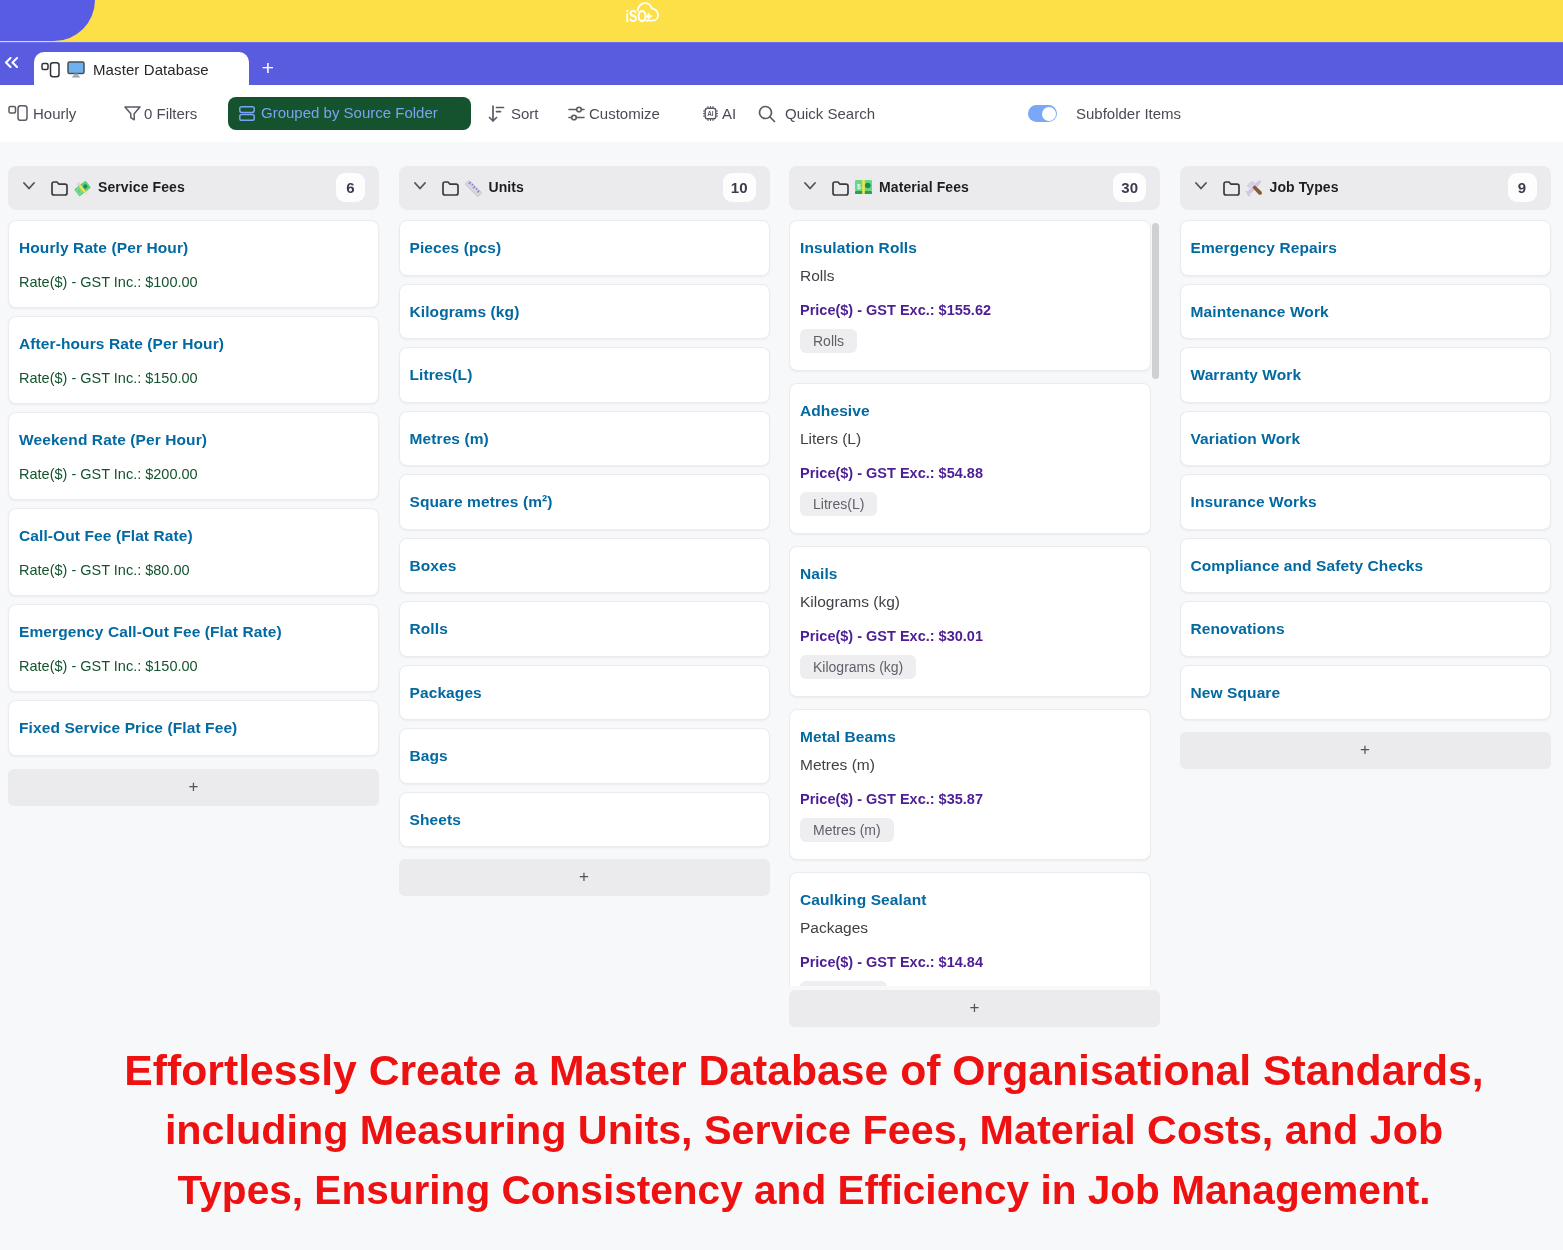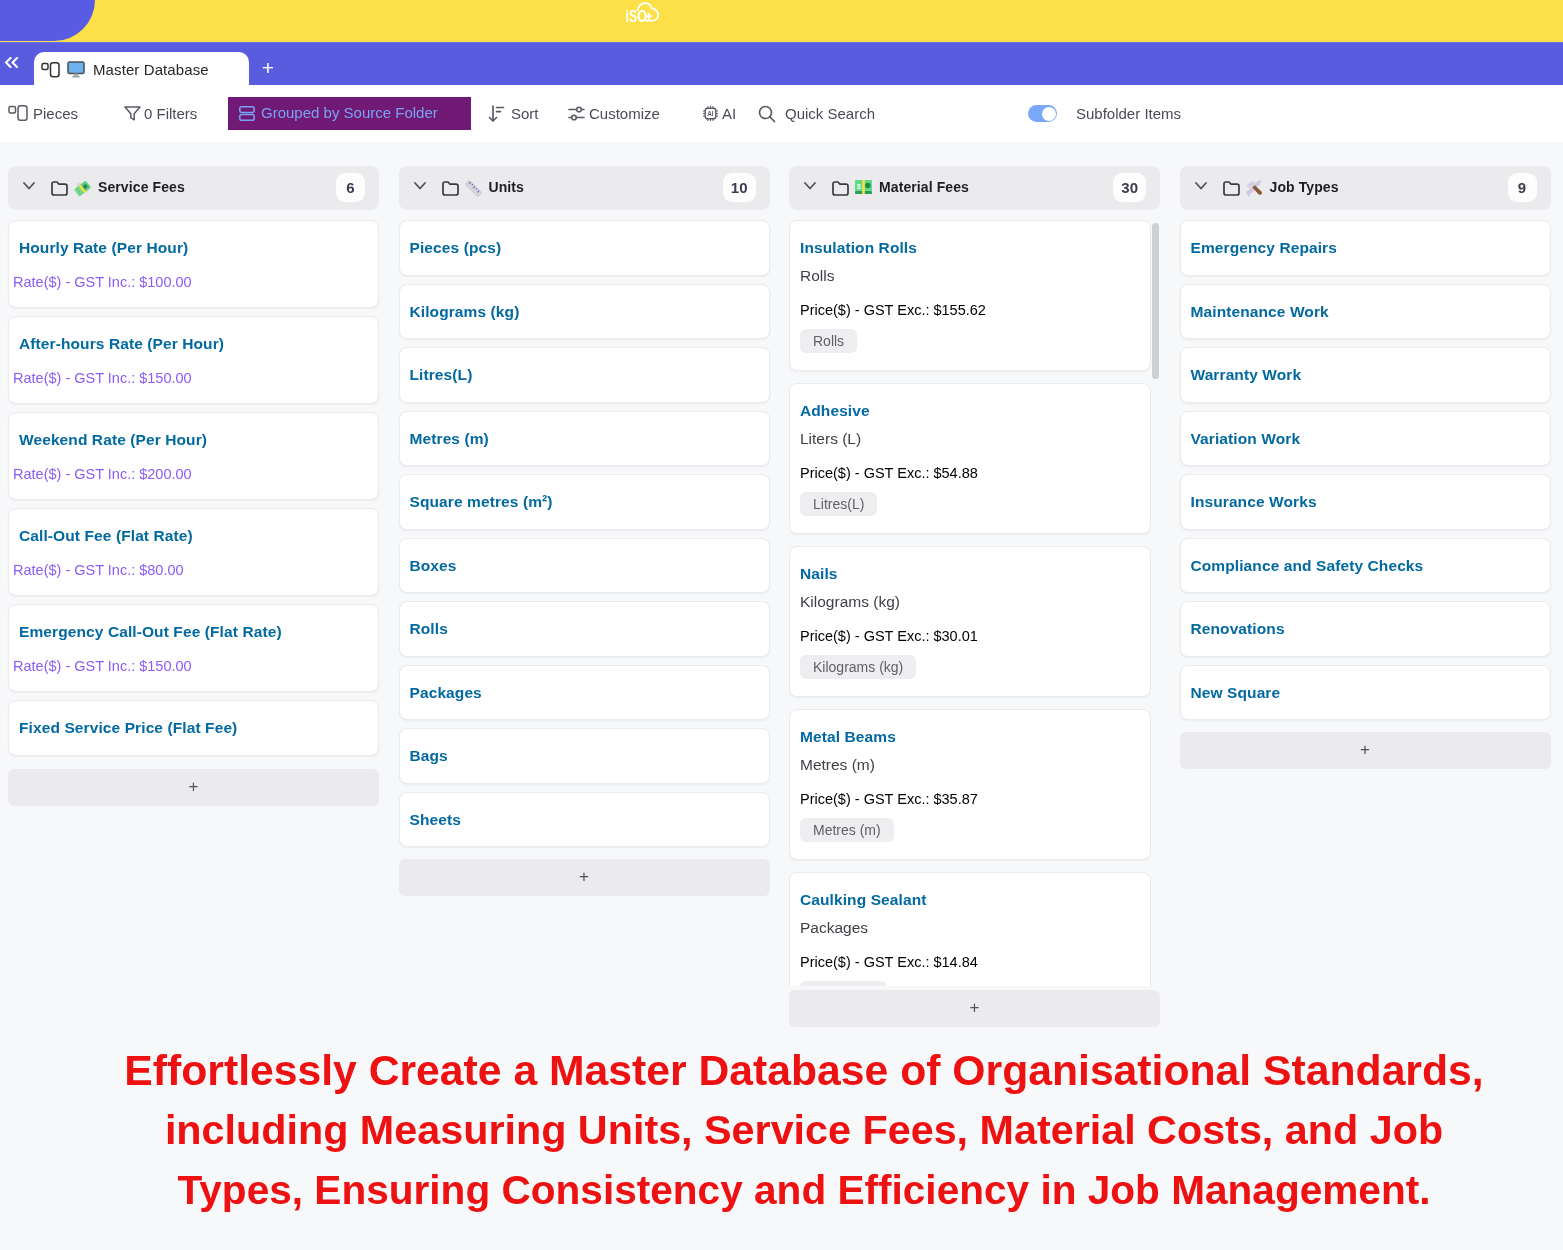--- a/index.html
+++ b/index.html
@@ -10,40 +10,40 @@
 .logo { position:absolute; left:622px; top:2px; }
 .tabbar { position:absolute; left:0; top:42px; width:1563px; height:43px; background:#5a5cdf; border-top:1px solid #6b6dee; }
 .backchev { position:absolute; left:4px; top:14px; }
 .tab { position:absolute; left:34px; top:9px; width:215px; height:34px; background:#ffffff; border-radius:10px 10px 0 0; }
 .tabicon1 { position:absolute; left:7px; top:10px; }
 .tabicon2 { position:absolute; left:33px; top:9px; }
 .tabtext { position:absolute; left:59px; top:9px; font-size:15px; font-weight:500; color:#27272a; letter-spacing:0.1px; }
 .tabplus { position:absolute; left:255px; top:10px; width:26px; height:30px; color:#ffffff; font-size:21px; font-weight:300; text-align:center; line-height:30px; }
 .toolbar { position:absolute; left:0; top:85px; width:1563px; height:57px; background:#ffffff; }
 .ti { position:absolute; top:0; height:57px; display:flex; align-items:center; font-size:15px; color:#4b4b55; }
-.pill { position:absolute; left:228px; top:12px; width:243px; height:33px; background:#701a75; border-radius:0; }
+.pill { position:absolute; left:228px; top:12px; width:243px; height:33px; background:#14532d; border-radius:8px; }
 .pilltext { position:absolute; left:33px; top:7px; font-size:15px; color:#79a3f3; }
 .toggle { position:absolute; left:1028px; top:20px; width:29px; height:17px; background:#7aa7f8; border-radius:9px; }
 .knob { position:absolute; right:1.5px; top:1.5px; width:14px; height:14px; background:#ffffff; border-radius:50%; }
 .col { position:absolute; top:166px; width:371px; }
 .colhead { position:relative; height:44px; background:#ebebed; border-radius:8px; }
 .chev { position:absolute; left:15px; top:16px; }
 .fold { position:absolute; left:43px; top:15px; }
 .hemoji { position:absolute; left:65px; top:13px; }
 .htitle { position:absolute; left:90px; top:13px; font-size:14px; font-weight:700; color:#1d1d22; letter-spacing:0.1px; }
 .badge { position:absolute; right:14px; top:7px; min-width:29px; height:29px; background:#fdfdfe; border-radius:9px; text-align:center; line-height:29px; font-size:15px; font-weight:700; color:#3c3c50; padding:0 8px; }
 .cards { margin-top:10px; }
 .card { background:#ffffff; border-radius:8px; border:1px solid #ebebed; box-shadow:0 1px 2px rgba(24,24,27,0.05); padding-left:10px; position:relative; }
 .c1 { height:55.5px; margin-bottom:8px; }
 .c2 { height:88px; margin-bottom:8px; }
 .c4 { height:151px; margin-bottom:12px; }
 .ct { position:absolute; left:10px; top:17px; font-size:15.5px; font-weight:600; color:#0369a1; letter-spacing:0.1px; line-height:19px; }
-.cs { position:absolute; left:4px; top:52.5px; font-size:14.5px; color:#8b5cf6; line-height:17px; }
+.cs { position:absolute; left:10px; top:52.5px; font-size:14.5px; color:#14532d; line-height:17px; }
 .m2 { position:absolute; left:10px; top:45px; font-size:15.5px; color:#3f3f46; line-height:19px; }
-.m3 { position:absolute; left:10px; top:80.5px; font-size:14.5px; color:#000000; line-height:17px; }
+.m3 { position:absolute; left:10px; top:80.5px; font-size:14.5px; color:#4c1d95; line-height:17px;font-weight:bold; }
 .chip { position:absolute; left:10px; top:108px; height:24px; background:#eeeef0; border-radius:6px; font-size:14px; color:#5f5f69; line-height:24px; padding:0 13px; display:inline-block; }
 .addbar { height:37px; background:#ebebed; border-radius:6px; text-align:center; line-height:36px; color:#52525b; font-size:17px; }
 .cap { position:absolute; left:0; top:1040px; width:1563px; text-align:center; color:#ee1111; font-size:42px; line-height:60px; font-weight:700;padding-left:45px; }
 </style>
 </head>
 <body>
 <div class="topbar">
   <div class="blob"></div>
   <svg class="logo" width="47" height="26" viewBox="0 0 47 26" style="left:618px;top:0">
     <path d="M19.5 10.5 C20.5 6.5 23 3.2 27 3.2 C30.5 3.2 33 5.5 33.5 8.2 C35.5 8.6 38 9.8 39.2 12 C40.4 14.2 40.2 17 38.8 18.8 C37.8 20 36.2 20.7 34.2 20.7 L28.2 20.7" fill="none" stroke="#ffffff" stroke-width="1.7" stroke-linecap="round"></path>
@@ -67,21 +67,21 @@
     </svg>
     <div class="tabtext">Master Database</div>
   </div>
   <div class="tabplus">+</div>
 </div>
 <div class="toolbar">
   <svg class="ti" style="left:8px;top:20px;height:auto" width="20" height="16" viewBox="0 0 20 16">
     <rect x="1" y="1.5" width="6.5" height="6.5" rx="1.5" fill="none" stroke="#5a5a64" stroke-width="1.5"></rect>
     <rect x="10" y="0.8" width="9" height="14.5" rx="2.6" fill="none" stroke="#5a5a64" stroke-width="1.5"></rect>
   </svg>
-  <div class="ti" style="left:33px">Pieces</div>
+  <div class="ti" style="left:33px">Hourly</div>
   <svg class="ti" style="left:124px;top:21px;height:auto" width="17" height="15" viewBox="0 0 17 15">
     <path d="M1 1 L16 1 L10.2 7.8 L10.2 13.8 L6.8 11.6 L6.8 7.8 Z" fill="none" stroke="#5a5a64" stroke-width="1.5" stroke-linejoin="round"></path>
   </svg>
   <div class="ti" style="left:144px">0 Filters</div>
   <div class="pill">
     <svg style="position:absolute;left:11px;top:9px" width="16" height="15" viewBox="0 0 16 15">
       <rect x="0.8" y="0.8" width="14.4" height="5.6" rx="1.8" fill="none" stroke="#79a3f3" stroke-width="1.5"></rect>
       <rect x="0.8" y="8.6" width="14.4" height="5.6" rx="1.8" fill="none" stroke="#79a3f3" stroke-width="1.5"></rect>
     </svg>
     <div class="pilltext">Grouped by Source Folder</div>

